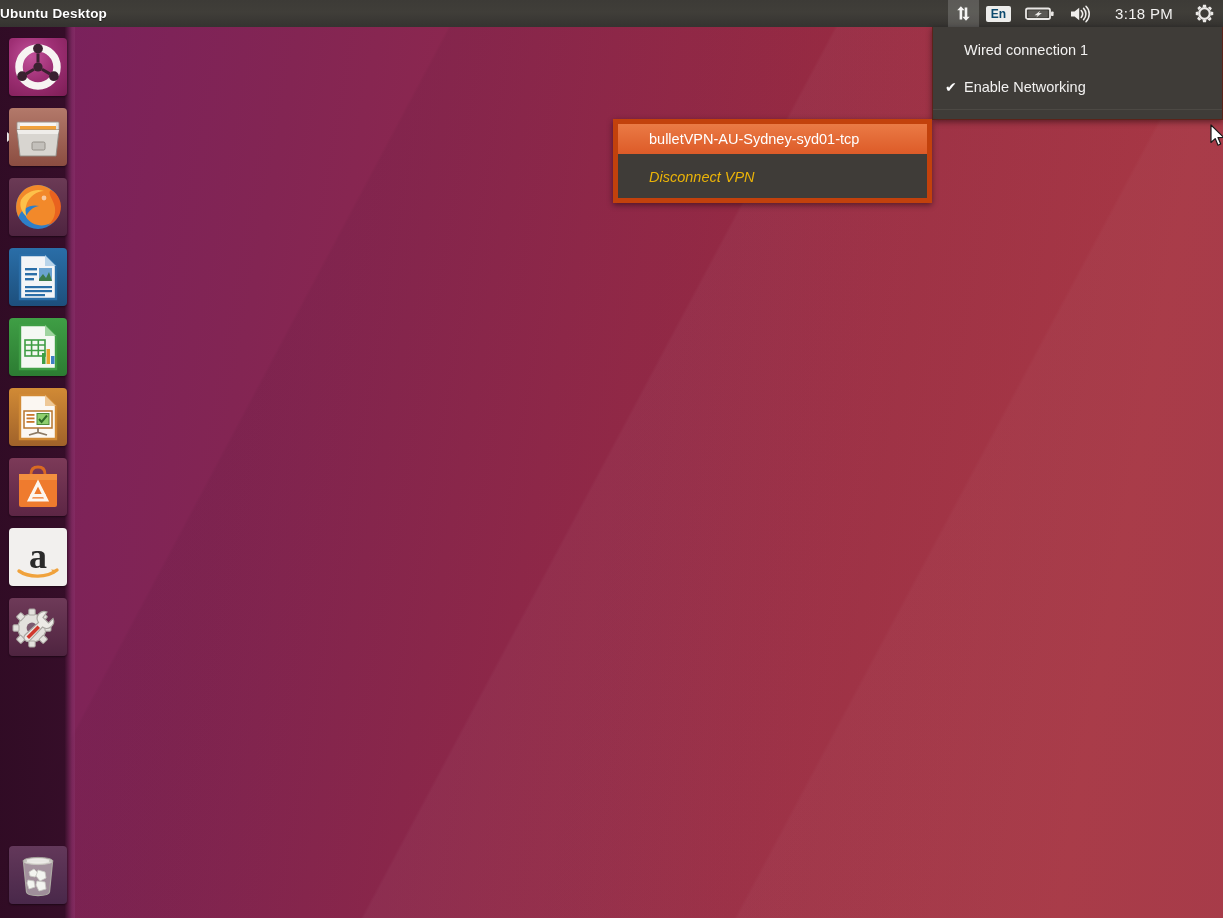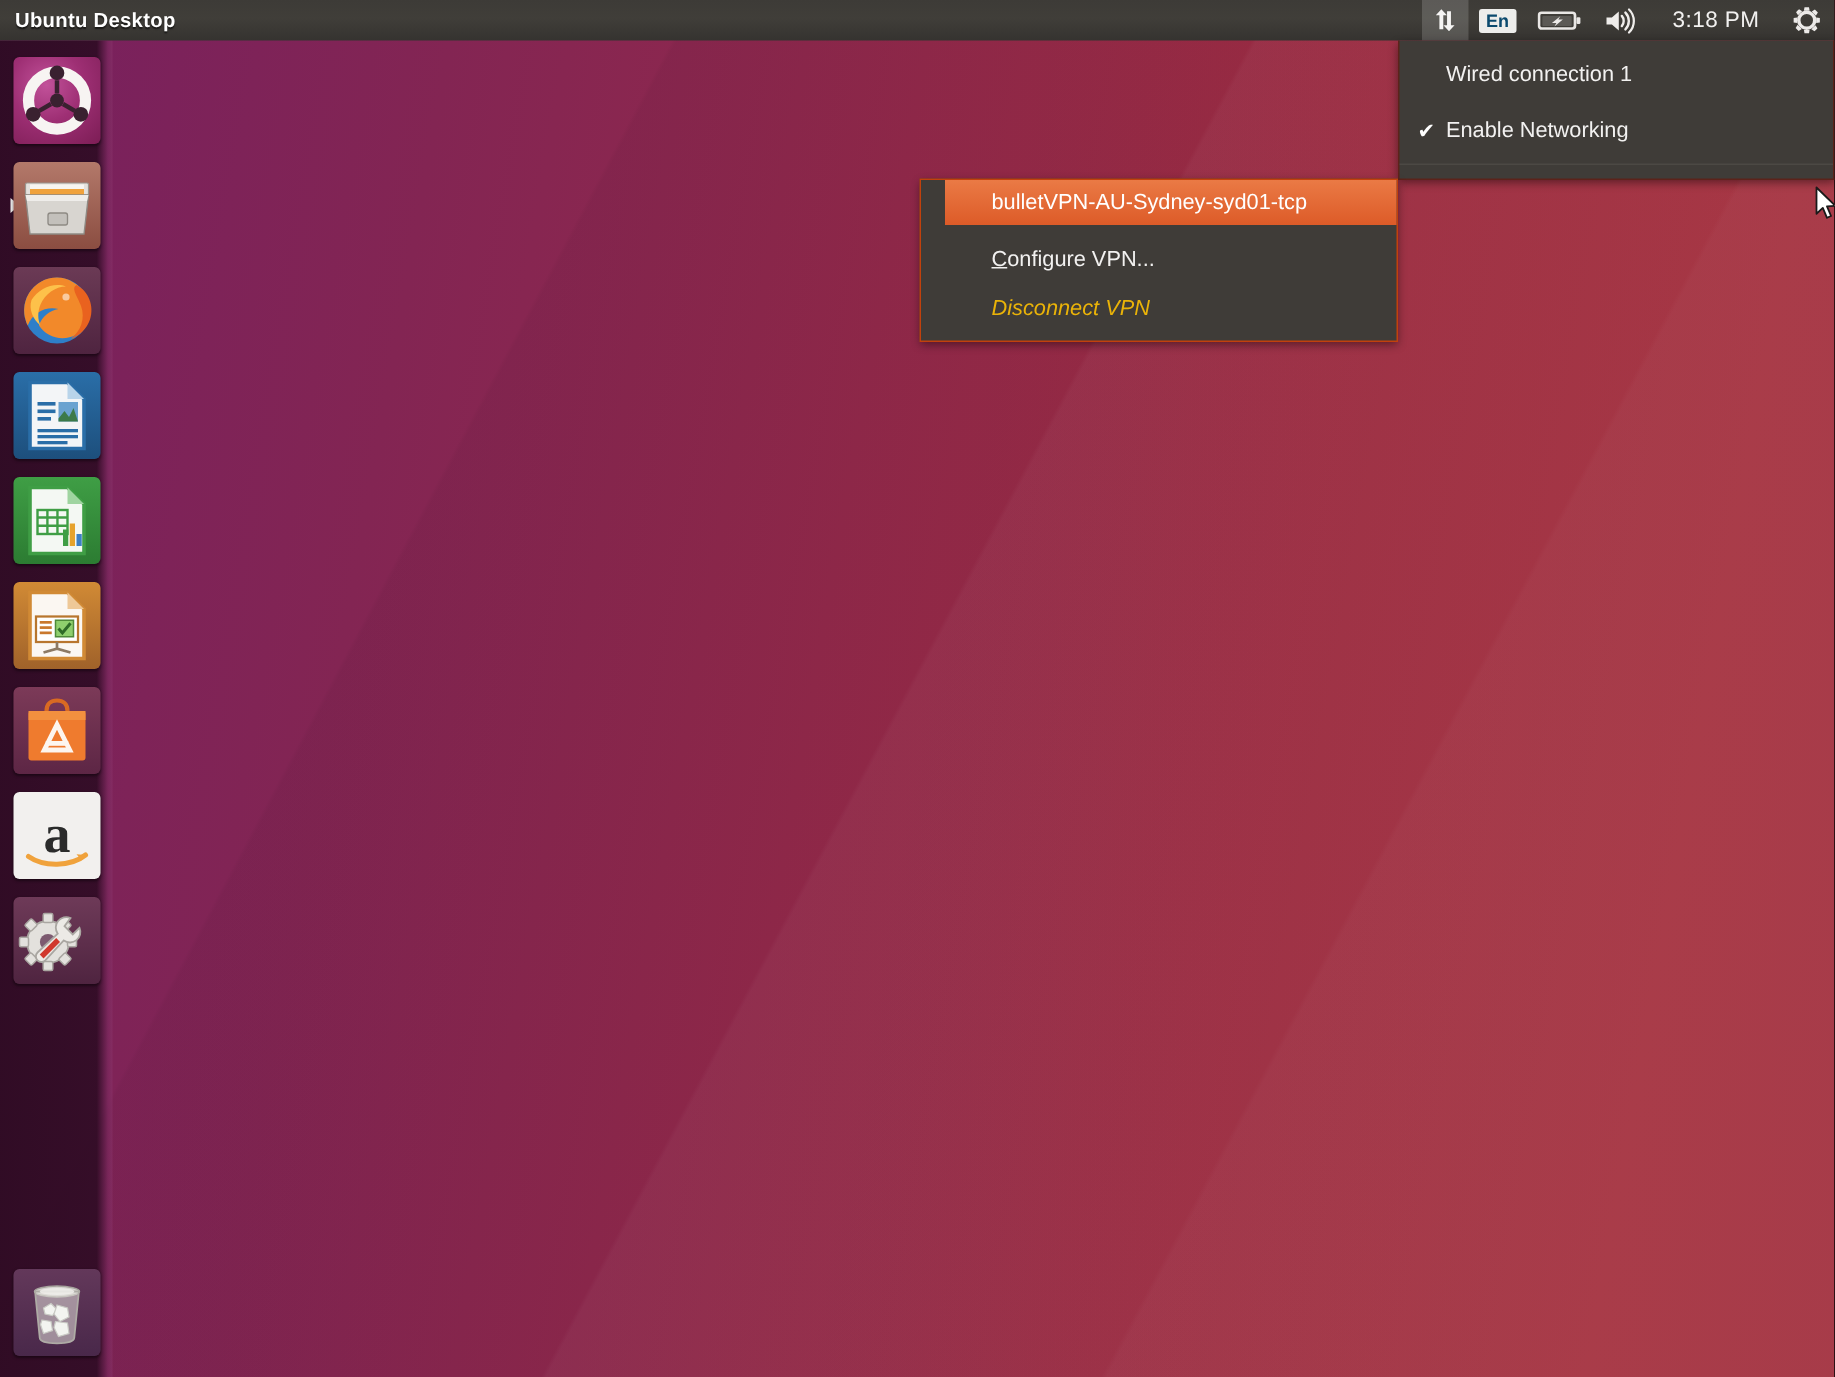--- a/index.html
+++ b/index.html
@@ -38,21 +38,21 @@
 
   
   #panel {
     position:absolute; left:0; top:0; width:1223px; height:27px;
     background:linear-gradient(to bottom, #3d3b37 0%, #403e39 45%, #353330 100%);
     display:flex; align-items:center;
     z-index:50;
   }
   #panel-title {
     color:#ffffff; font-size:13.5px; font-weight:bold;
-    margin-left:10px; letter-spacing:0.2px;
+    letter-spacing:0.2px;
     text-shadow:0 1px 1px rgba(0,0,0,0.6);
   }
   #panel-right {
     margin-left:auto; display:flex; align-items:center; height:27px;
   }
   .ind {
     height:27px; display:flex; align-items:center; justify-content:center;
     padding:0 7px;
   }
   .ind.active { background:rgba(255,255,255,0.16); }
@@ -113,23 +113,23 @@
   .mi .arrow {
     position:absolute; right:8px; top:50%; transform:translateY(-50%);
     font-size:15px; color:#ffffff; font-weight:bold;
   }
   .sep { height:1px; background:#4c4944; margin:4px 0 4px 0; }
 
   
   #vpn-sub {
     position:absolute; left:613px; top:119px; width:319px;
     background:#3f3c38;
-    border:1px solid #c2410c;
+    border:5px solid #c2410c;
     z-index:61;
-    padding:0 0 5px 16px;
+    padding:0 0 5px 0;
     box-shadow:0 2px 6px rgba(0,0,0,0.45);
   }
   .smi {
     height:30px; display:flex; align-items:center;
     padding-left:31px; color:#f2f1f0; font-size:14.5px;
     white-space:nowrap;
   }
   .smi.sel { background:linear-gradient(to bottom,#ea7a45 0%, #dd5b28 100%); color:#ffffff; height:30px; }
   .smi.dis { color:#eab308;font-style:italic; }
   .smi.tall { height:33px; }
@@ -371,23 +371,20 @@
     <span>Enable Networking</span>
   </div>
   <div class="sep"></div>
 </div>
 
 <div id="vpn-sub">
   <div class="smi sel">
     <span>bulletVPN-AU-Sydney-syd01-tcp</span>
   </div>
   <div id="sub-gap"></div>
-  <div class="smi tall">
-    <span><span class="uline">C</span><span id="cfg-rest">onfigure VPN...</span></span>
-  </div>
   <div class="smi dis tall">
     <span>Disconnect VPN</span>
   </div>
 </div>
 
 <div id="cursor">
   <svg width="16" height="24" viewBox="0 0 16 24">
     <path d="M1 1 L1 18.5 L5.2 14.6 L8.0 21.2 L10.7 20.0 L8.0 13.6 L13.6 13.3 Z" fill="#ffffff" stroke="#1a1a1a" stroke-width="1.2" stroke-linejoin="round"></path>
   </svg>
 </div>

